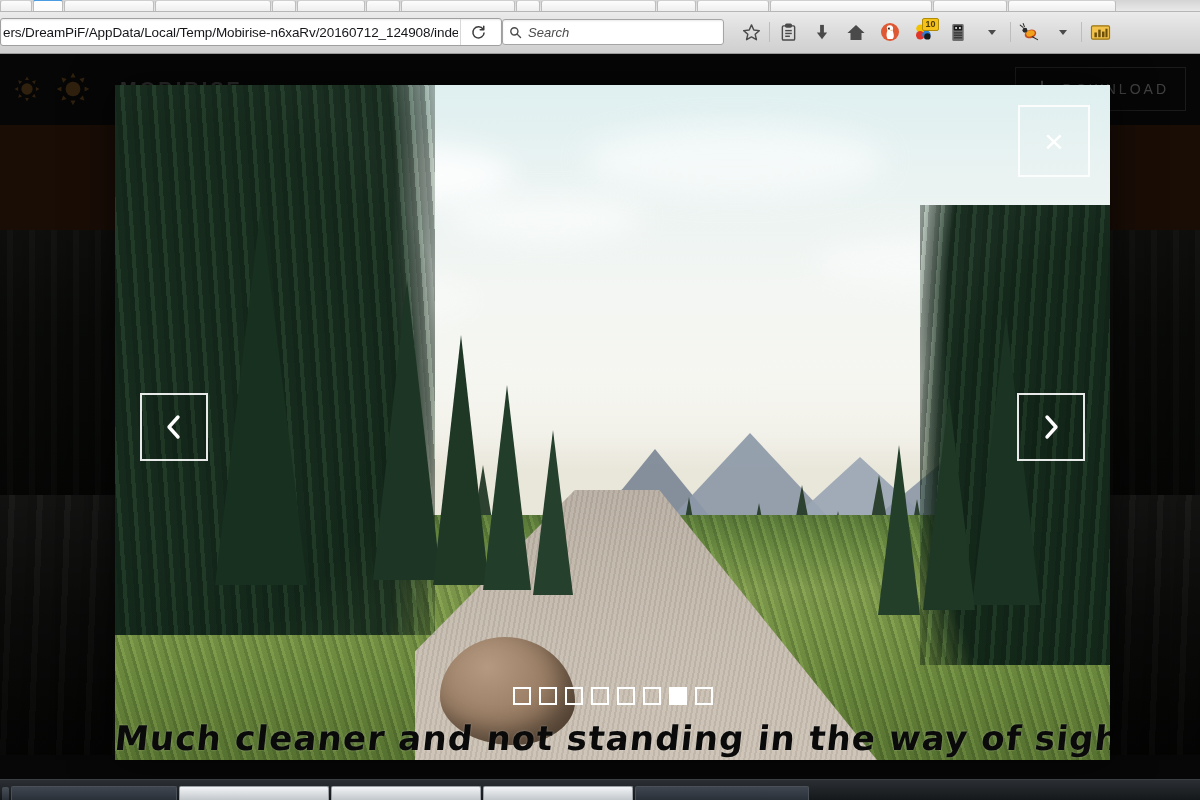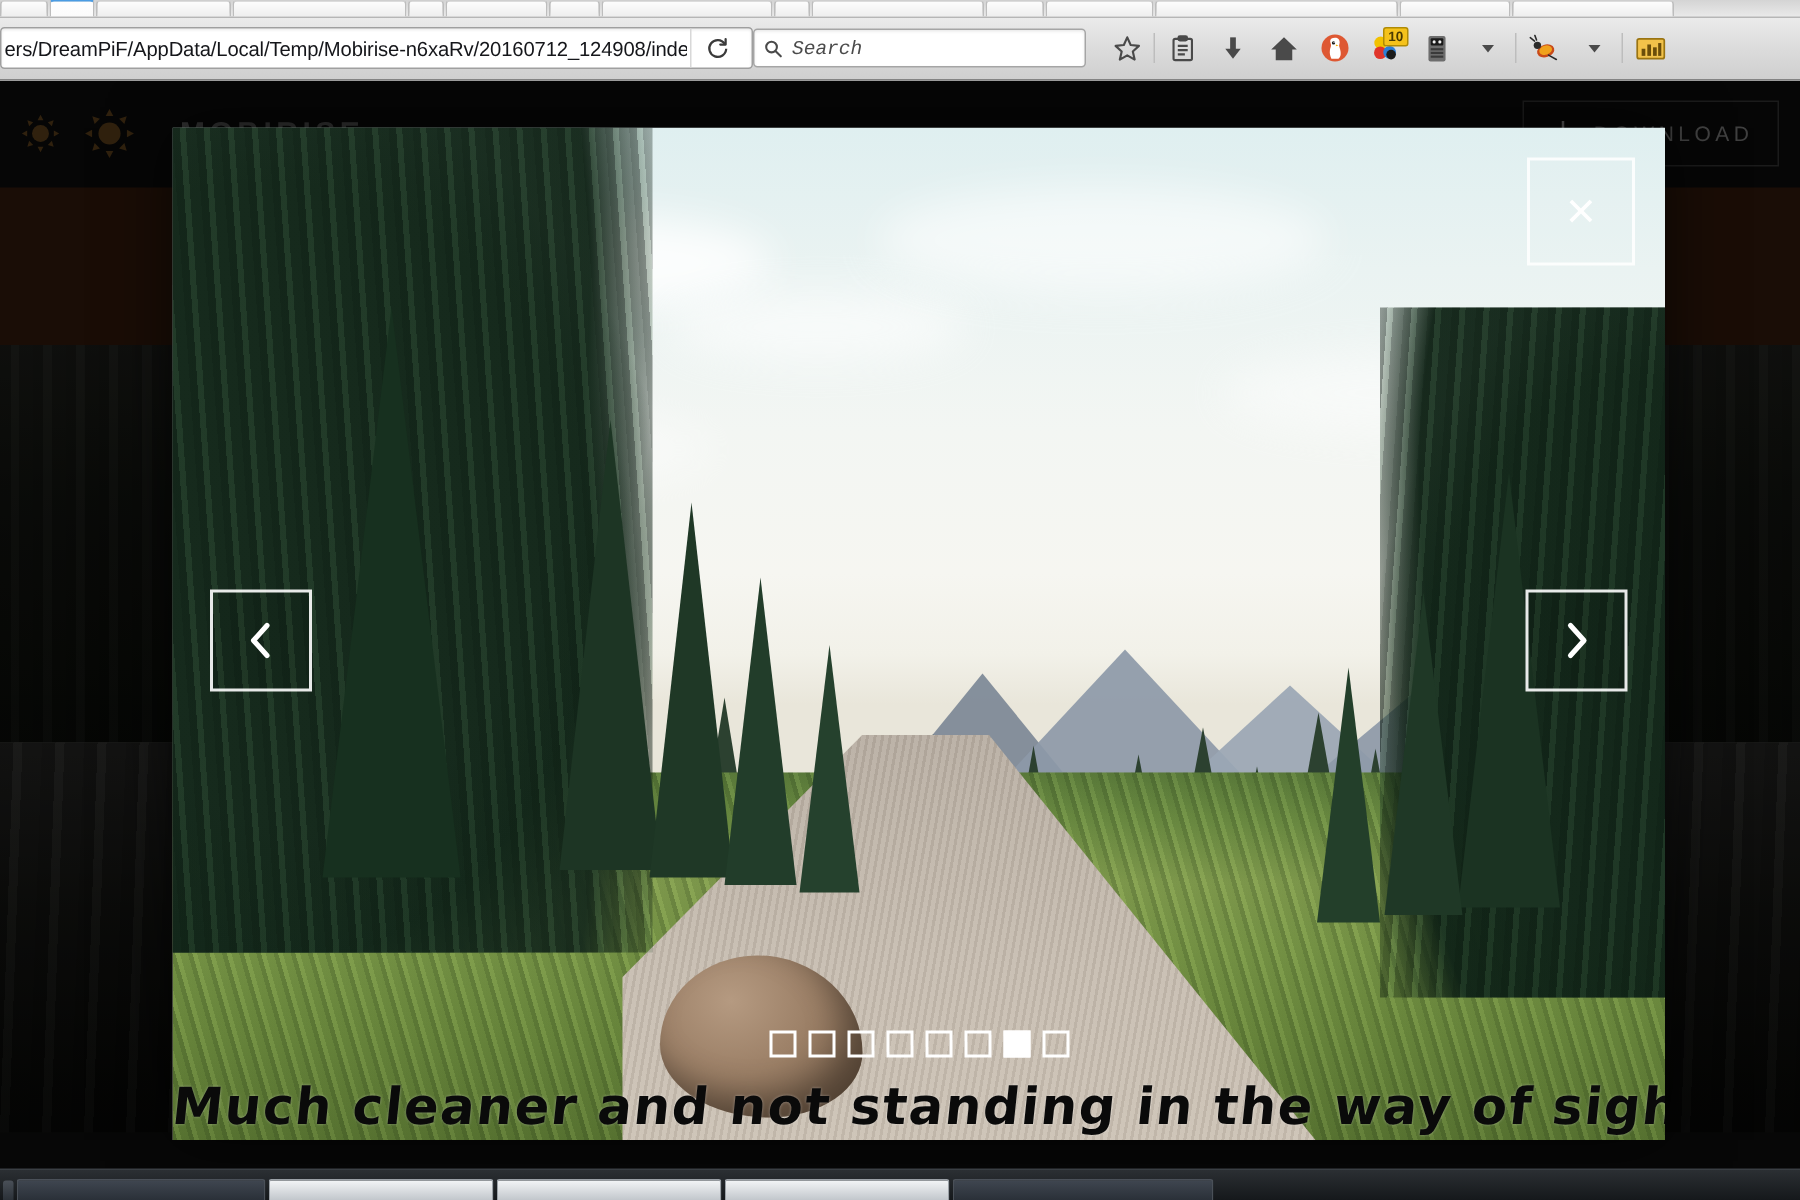--- a/index.html
+++ b/index.html
@@ -117,21 +117,21 @@
     align-items: center;
     padding: 0 6px;
     box-sizing: border-box;
     box-shadow: inset 0 1px 2px rgba(0,0,0,.09);
   }
   .searchbar .mag { margin-right: 6px; color: #4a4a4a; display:flex; }
   .searchbar .ph {
     font-size: 13px;
     font-style: italic;
     color: #4b4b4b;
-    font-family: Liberation Mono, monospace;
+    font-family: Liberation Sans, sans-serif;
   }
 
   .tool-icons {
     display: flex;
     align-items: center;
     margin-left: 10px;
     gap: 0px;
   }
   .ticon {
     width: 34px;

